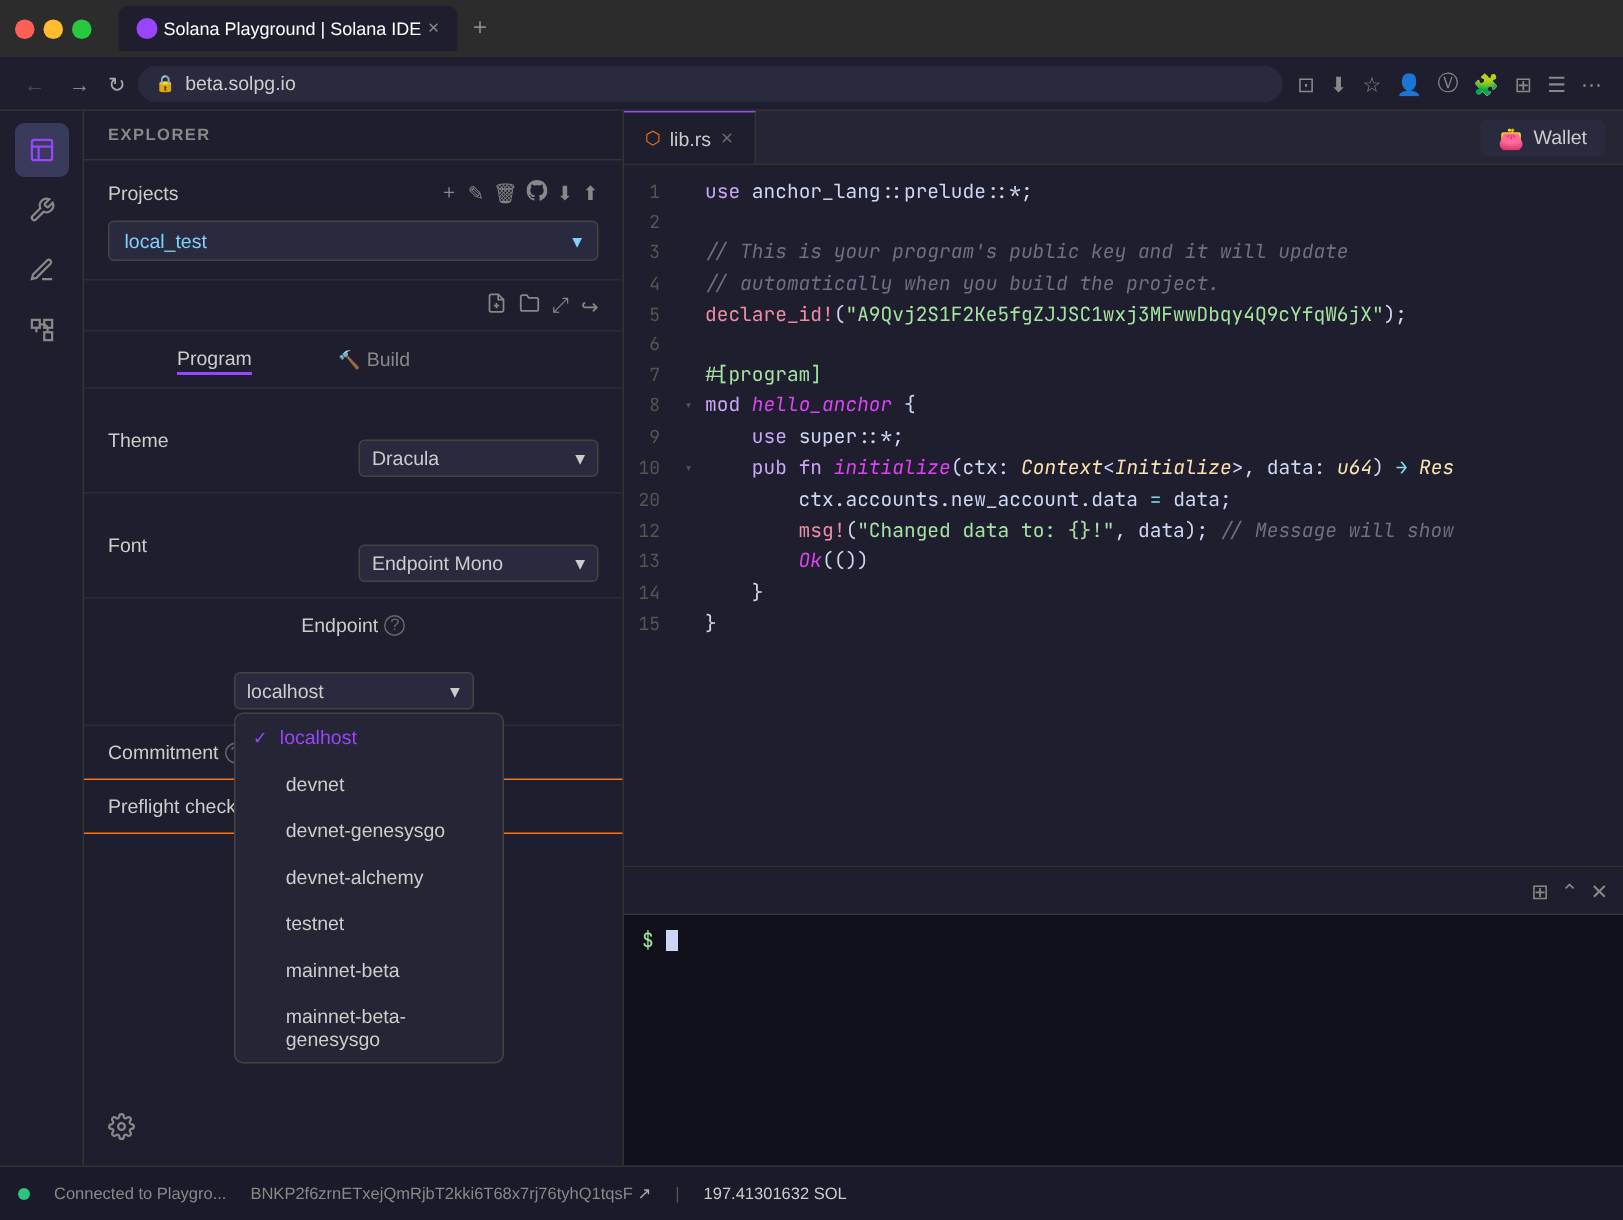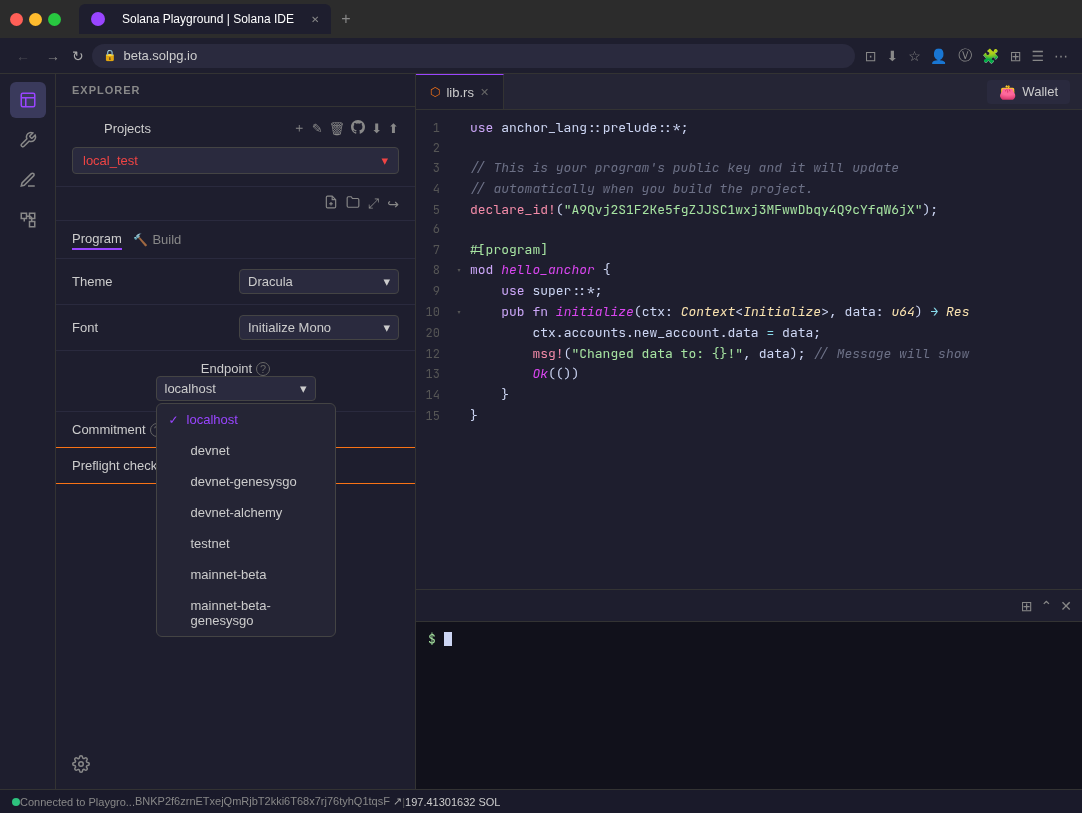--- a/index.html
+++ b/index.html
@@ -43,21 +43,21 @@
       gap: 6px;
       margin-left: 10px;
       flex: 1;
     }
     .browser-tab {
       background: #3c3c3c;
       border-radius: 6px 6px 0 0;
       padding: 5px 12px;
       display: flex;
       align-items: center;
-      gap: 17px;
+      gap: 4px;
       font-size: 12px;
       color: #ccc;
       height: 30px;
     }
     .browser-tab.active {
       background: #1e1e2e;
       color: #fff;
     }
     .tab-close {
       font-size: 10px;
@@ -183,21 +183,20 @@
     
     .section {
       padding: 12px 16px;
       border-bottom: 1px solid #2a2a3e;
     }
     .section-header {
       display: flex;
       align-items: center;
       justify-content: space-between;
       margin-bottom: 10px;
-      margin-left: 32px;
     }
     .section-title {
       font-size: 13px;
       color: #ccc;
       font-weight: 500;
     }
     .section-actions {
       display: flex;
       gap: 6px;
       align-items: center;
@@ -206,21 +205,21 @@
       color: #888;
       font-size: 13px;
       cursor: pointer;
     }
 
     .project-selector {
       background: #2a2a3e;
       border: 1px solid #444;
       border-radius: 4px;
       padding: 5px 10px;
-      color: #ef4444;
+      color: #7dd3fc;
       font-size: 13px;
       display: flex;
       align-items: center;
       justify-content: space-between;
       cursor: pointer;
     }
 
     
     .file-actions {
       display: flex;
@@ -242,20 +241,21 @@
       align-items: center;
       padding: 8px 16px;
       gap: 12px;
       border-bottom: 1px solid #2a2a3e;
     }
     .prog-tab {
       font-size: 13px;
       color: #888;
       cursor: pointer;
       padding: 2px 0;
+      margin-left: 46px;
     }
     .prog-tab.active {
       color: #ccc;
       border-bottom: 2px solid #9945ff;
     }
     .build-icon { font-size: 12px; }
 
     
     .setting-row {
       display: flex;
@@ -288,20 +288,21 @@
       border-radius: 4px;
       padding: 4px 8px;
       color: #ccc;
       font-size: 13px;
       display: flex;
       align-items: center;
       gap: 6px;
       cursor: pointer;
       min-width: 160px;
       justify-content: space-between;
+      margin-top: 24px;
     }
 
     
     .endpoint-row {
       display: flex;
       align-items: center;
       justify-content: space-between;
       padding: 10px 16px;
       border-bottom: 1px solid #2a2a3e;
       position: relative;
@@ -345,29 +346,29 @@
     }
 
     
     .bottom-gear {
       margin-top: auto;
       padding: 12px 16px;
     }
 
     
     .status-bar {
-      height: 24px;
+      height: 36px;
       background: #1a1a2a;
       border-top: 1px solid #333;
       display: flex;
       align-items: center;
       padding: 0 12px;
       font-size: 11px;
       color: #888;
-      gap: 0;
+      gap: 16px;
       flex-shrink: 0;
     }
     .status-dot {
       width: 8px;
       height: 8px;
       border-radius: 50%;
       background: #2ec27e;
     }
 
     
@@ -637,21 +638,21 @@
       <span class="setting-label">Theme</span>
       <div class="setting-select">
         <span>Dracula</span>
         <span>▾</span>
       </div>
     </div>
 
     <div class="setting-row">
       <span class="setting-label">Font</span>
       <div class="setting-select">
-        <span>Initialize Mono</span>
+        <span>Endpoint Mono</span>
         <span>▾</span>
       </div>
     </div>
 
     <div class="endpoint-row">
       <span class="setting-label">
         <span>Endpoint</span>
         <span class="help-icon">?</span>
       </span>
       <div class="dropdown-container">

